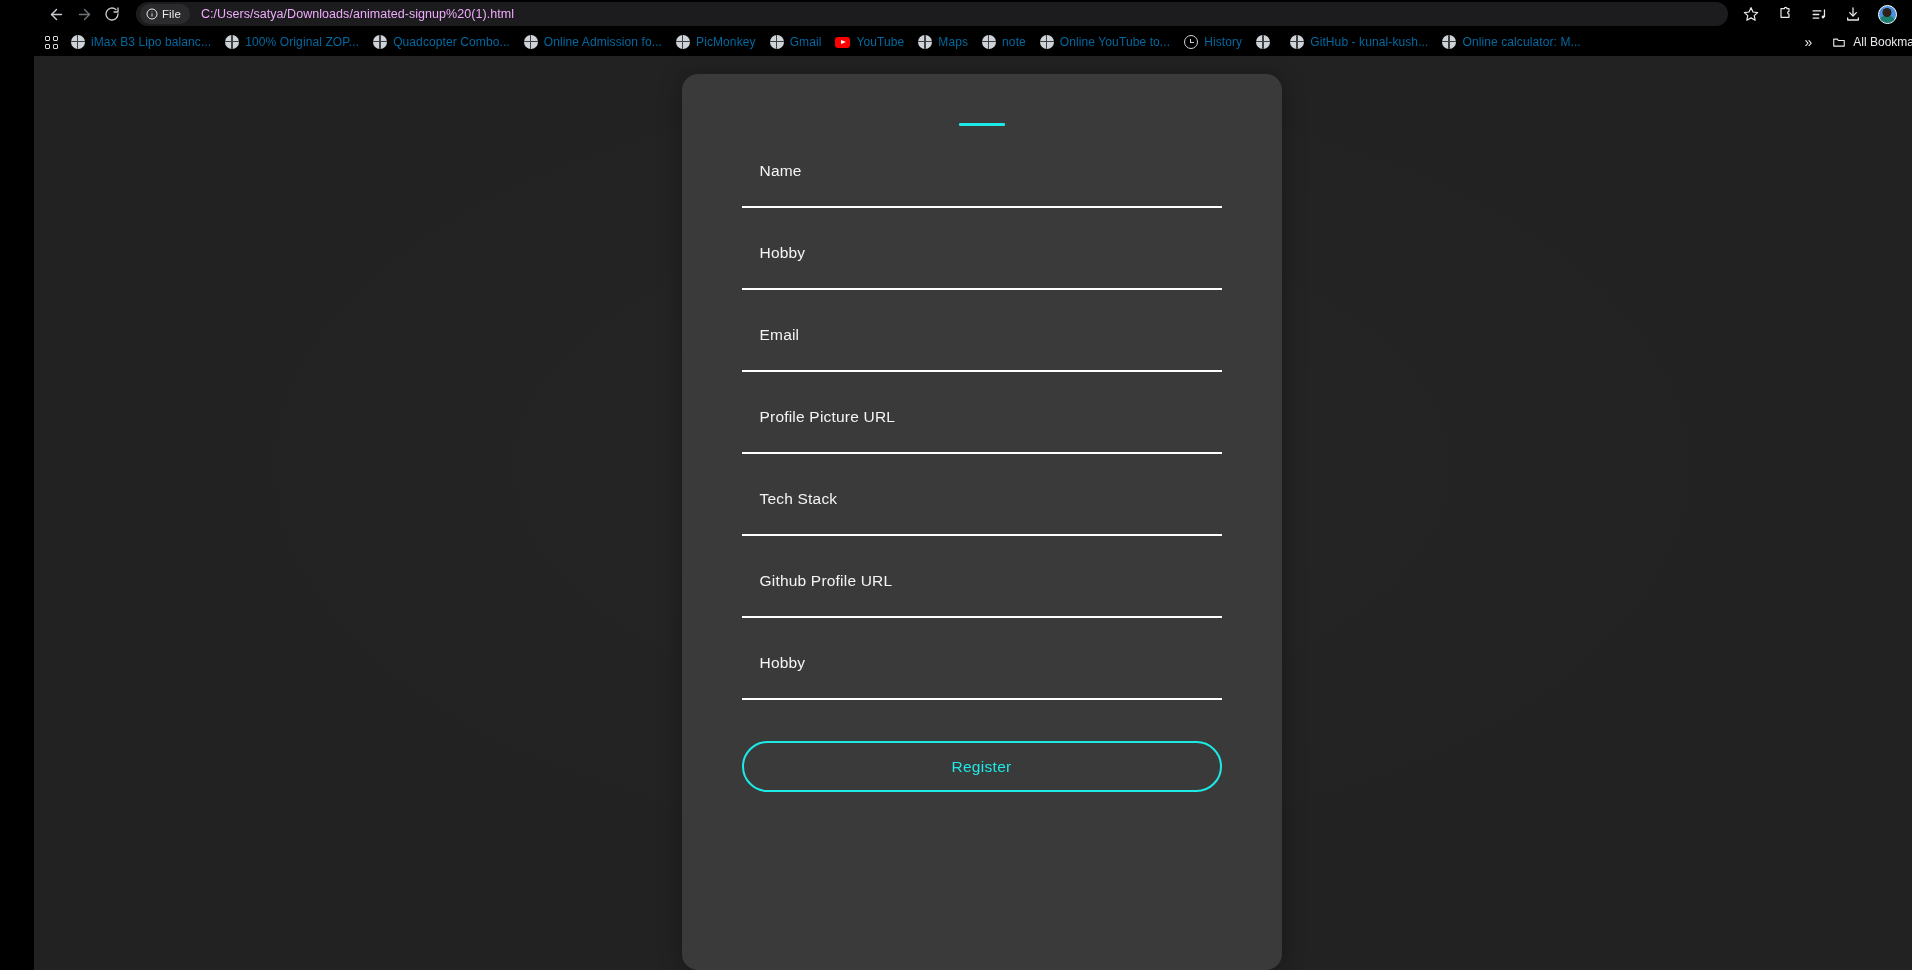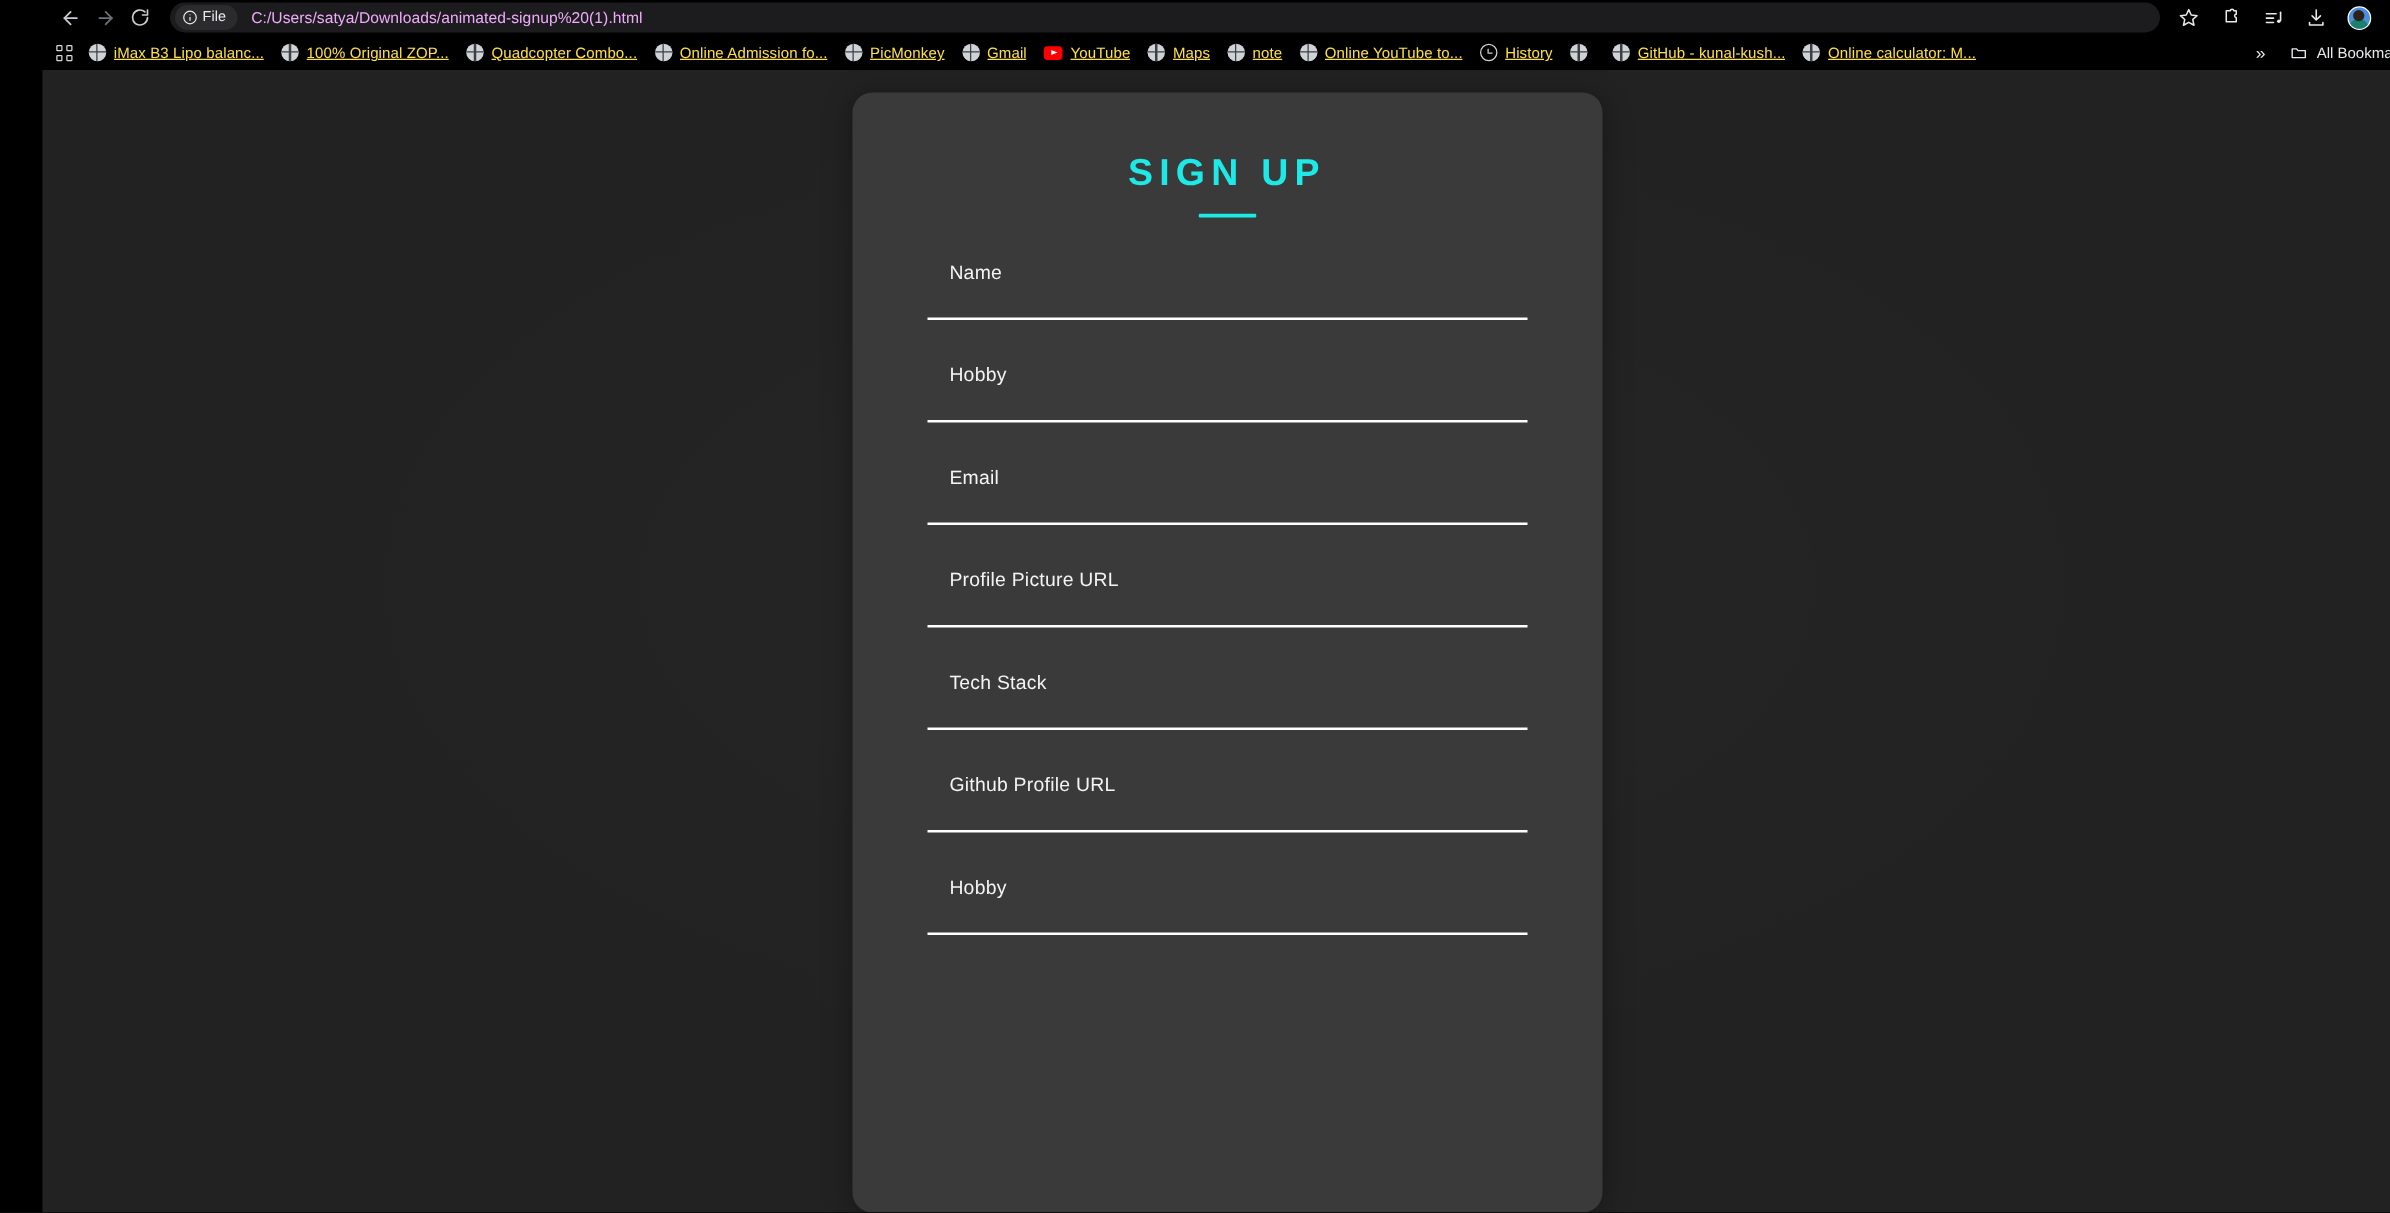--- a/index.html
+++ b/index.html
@@ -170,26 +170,25 @@
     gap: 6px;
     height: 22px;
     padding: 0 7px;
     border-radius: 4px;
     flex: 0 0 auto;
     cursor: pointer;
     max-width: 160px;
   }
   .bm .lbl {
     font-size: 12px;
-    color: #fde047;
+    color: #0369a1;
     white-space: nowrap;
     overflow: hidden;
     text-overflow: ellipsis;
     letter-spacing: 0.1px;
-    text-decoration: underline;
   }
 
   .favicon { width: 14px; height: 14px; flex: 0 0 14px; display:block; }
 
   .globe {
     width: 14px; height: 14px; border-radius: 50%;
     background: #cfd3d8;
     position: relative;
     flex: 0 0 14px;
     overflow: hidden;
@@ -566,21 +565,20 @@
       <span class="lbl">All Bookmarks</span>
     </div>
   </div>
 
   <div class="viewport">
 
     <div class="page">
 
       <div class="card">
 
-        <div class="card-title">SIGN UP</div>
         <div class="title-rule"></div>
 
         <div class="fields">
 
           <div class="field">
             <span class="flabel">Name</span>
             <input value="" placeholder="" style="">
           </div>
 
           <div class="field">
@@ -609,20 +607,23 @@
           </div>
 
 
           <div class="field">
             <span class="flabel">Hobby</span>
             <input value="" placeholder="" style="">
           </div>
 
         </div>
 
+        <div class="register-wrap">
+          <button class="register-btn">Register</button>
+        </div>
 
       </div>
     </div>
 
     <div class="scrollbar">
       <div class="sb-arrow up">
           <span class="tri"></span>
         </div>
       <div class="sb-track">
         <div class="sb-thumb"></div>

